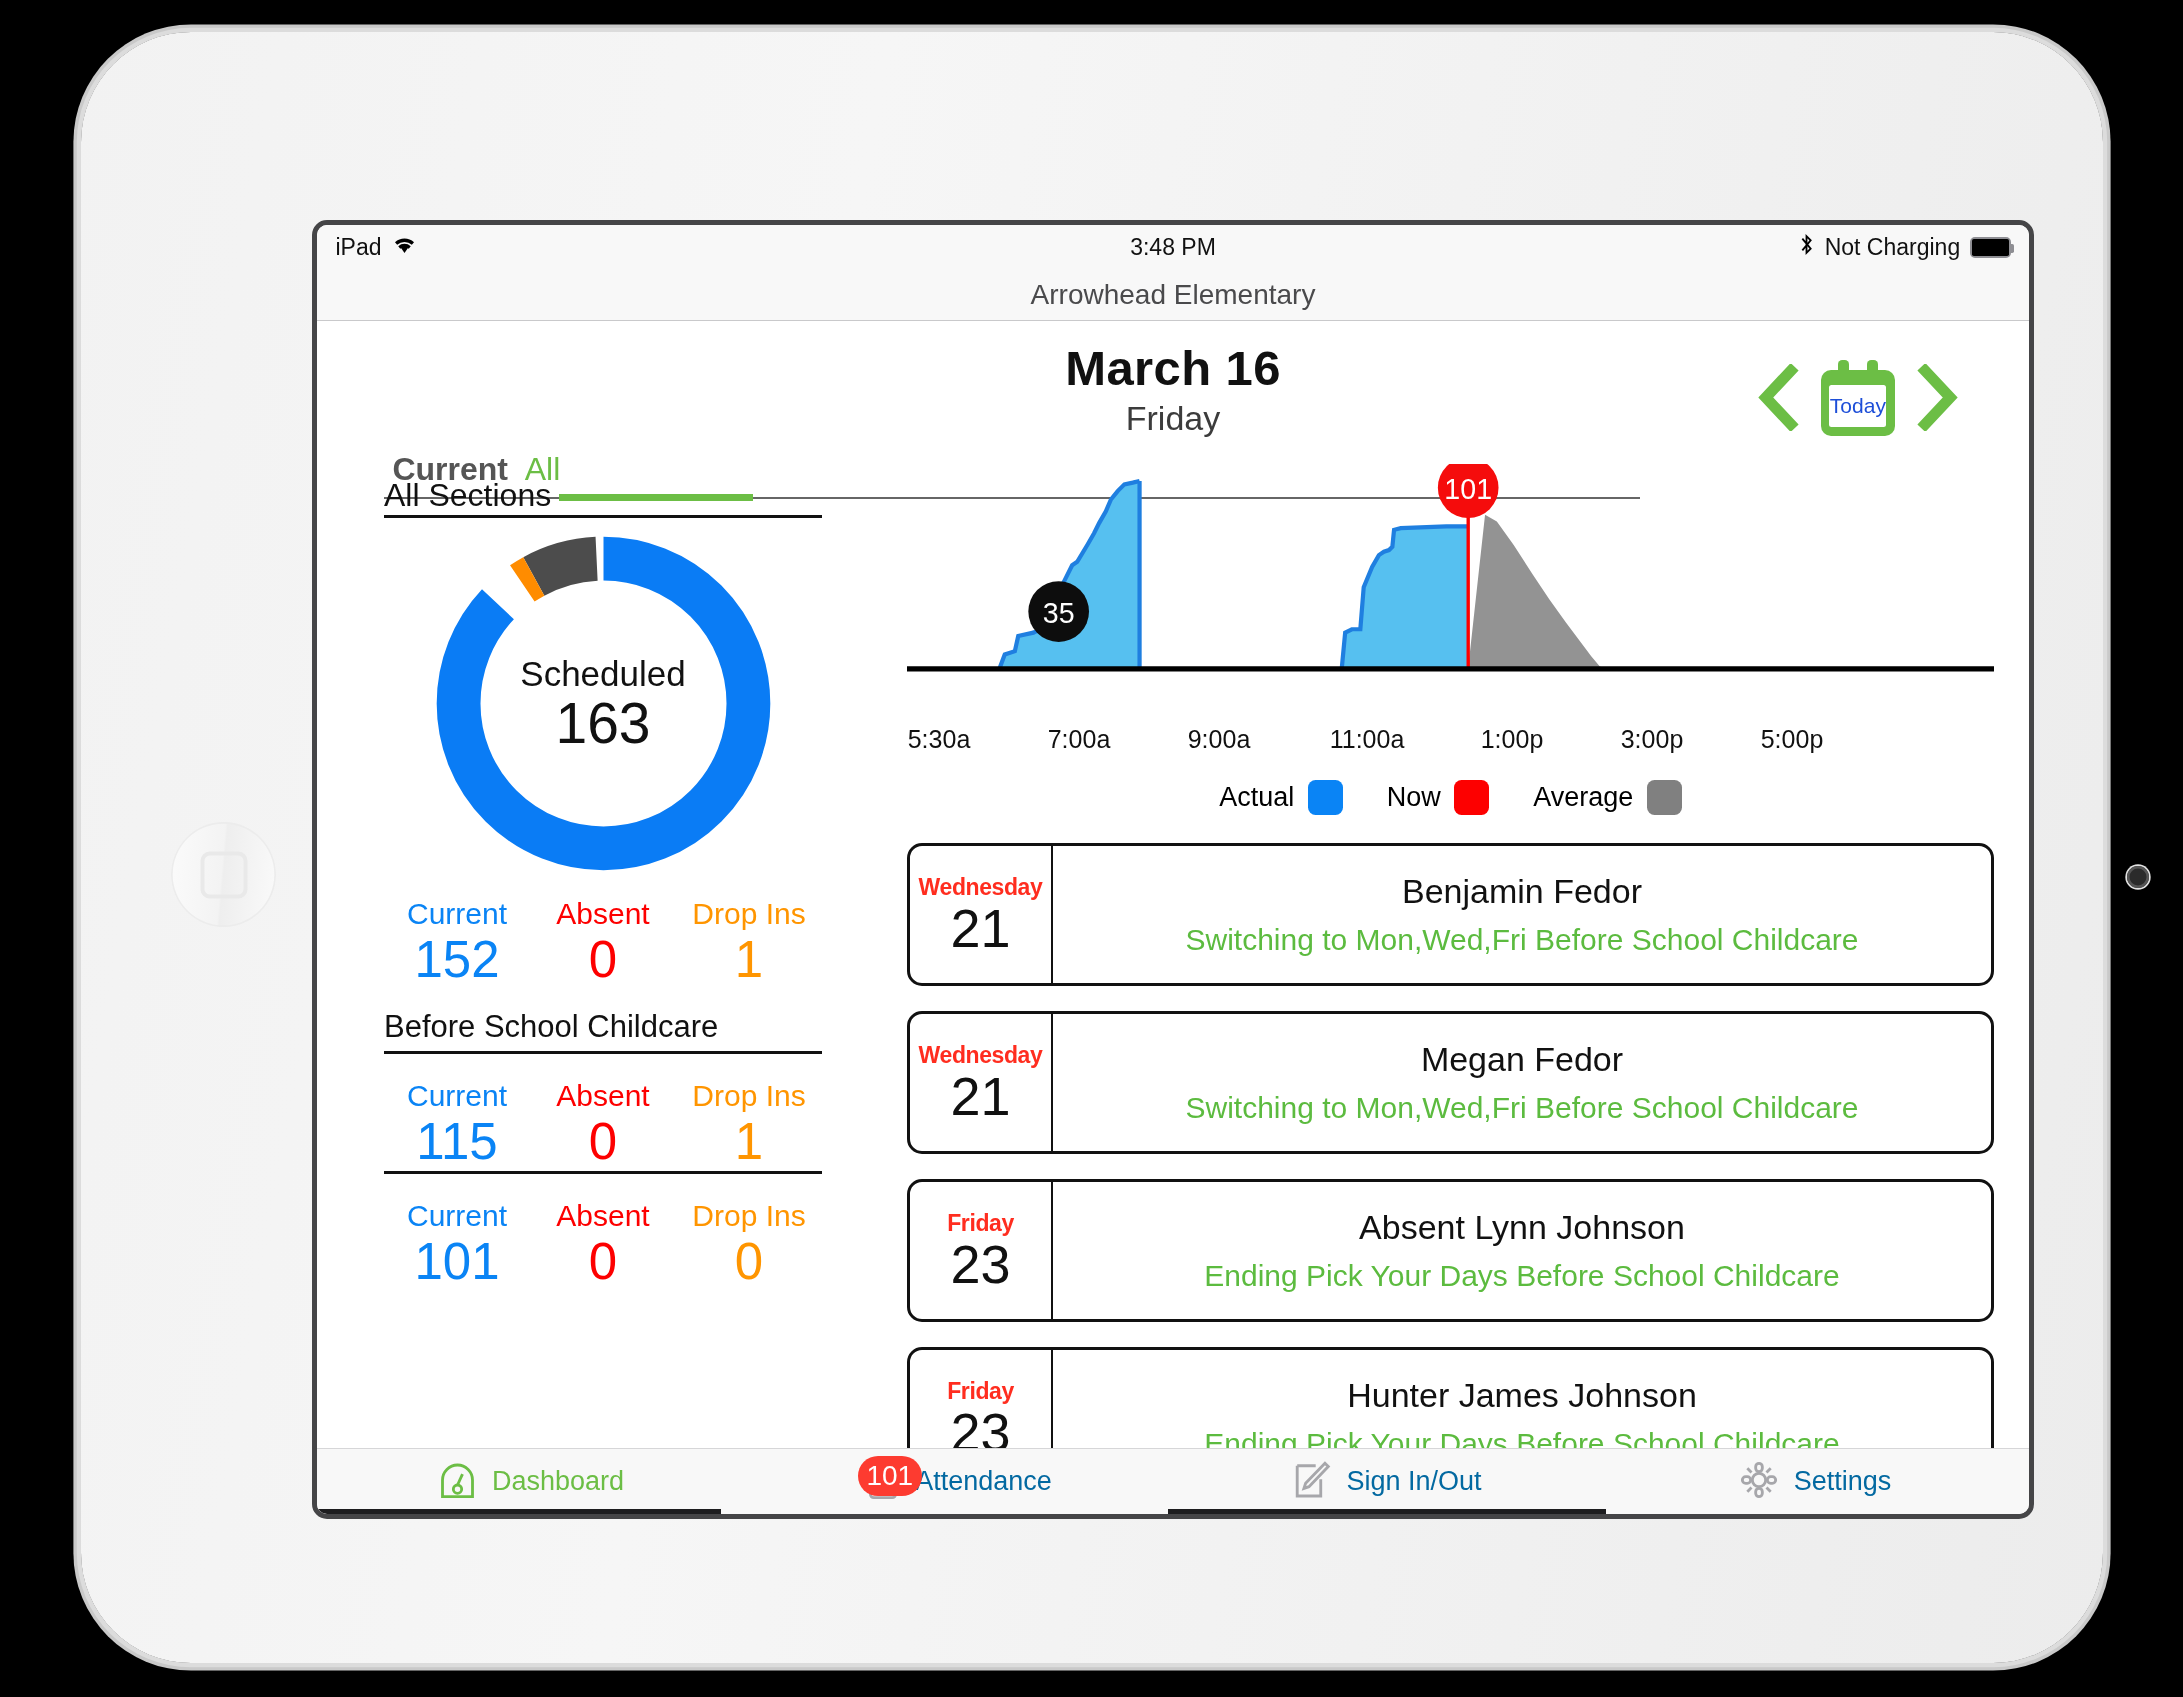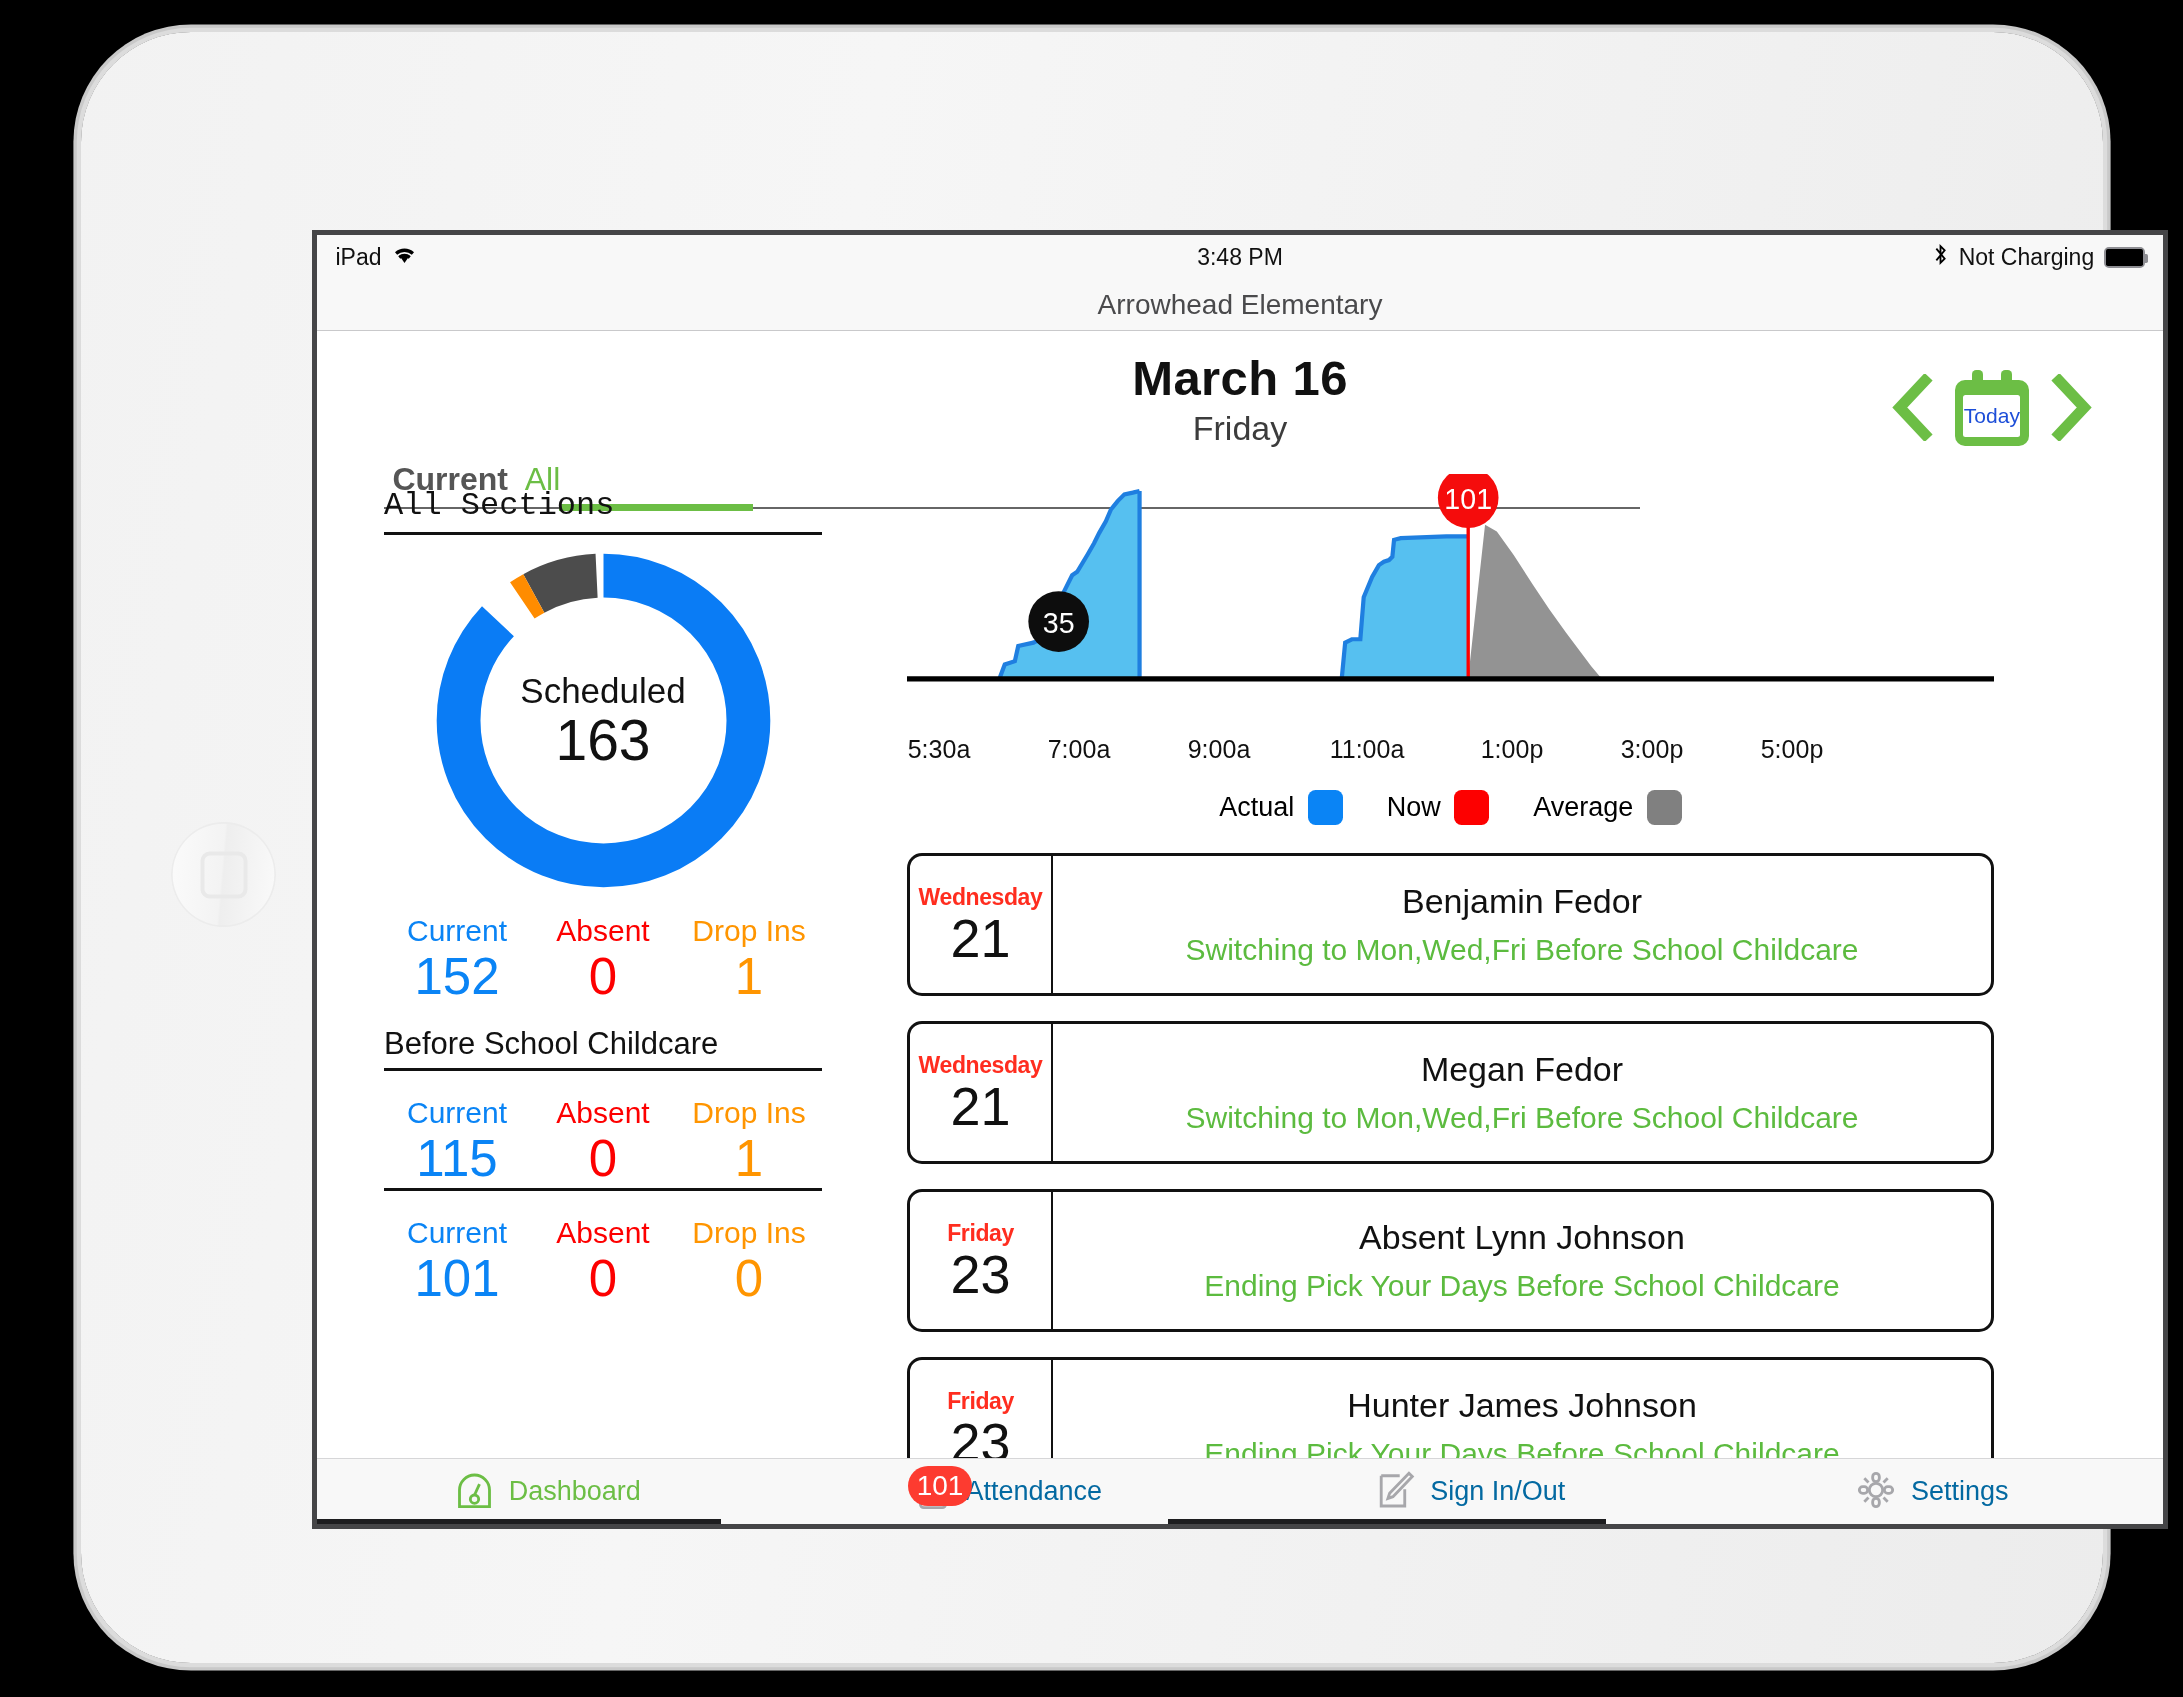--- a/index.html
+++ b/index.html
@@ -25,23 +25,23 @@
     border:4.2px solid #e9e9e9;
   }
   #camera{
     position:absolute; left:2046px; top:834px; width:22px; height:22px;
     border-radius:50%; background:#2b2b2b;
     box-shadow:inset 0 0 0 2.5px #555, 0 0 0 1.7px #e2e2e2;
   }
 
   
   #screen{
-    position:absolute; left:231px; top:198px; width:1856px; height:1299px;
+    position:absolute; left:231px; top:188px; width:1722px; height:1299px;
     background:#fff; overflow:hidden;
-    border:5.9px solid #454547; border-radius:0;
+    border:5.9px solid #454547; border-radius:15px;
   }
 
   
   .statusbar{
     height:44px; background:#f8f8f8; display:flex; align-items:center;
     padding:0 18.5px; font-size:23px; color:#111; position:relative;
   }
   .sb-left{ display:flex; align-items:center; gap:10px; }
   .sb-center{ position:absolute; left:0; right:0; text-align:center; font-size:23px; }
   .sb-right{ margin-left:auto; display:flex; align-items:center; gap:9.3px; position:relative; z-index:2;}
@@ -88,21 +88,21 @@
   .segwrap{ position:relative; margin:13.5px 0 0 0; padding-left:67px; }
   .segtabs{ display:flex; align-items:flex-end; width:1256px; position:relative;}
   .segtab{ font-size:32px; padding:0 8.4px 8.4px 8.4px; white-space:nowrap;}
   .segtab.inactive{ color:#555; font-weight:700; }
   .segtab.active{ color:#6cbe45; }
   .segline{ position:absolute; left:67px; right:67px; height:2.5px; background:#666; top:0;}
   .seghi{ position:absolute; height:6.7px; background:#6cbe45; top:-2.5px;}
 
   
   .leftcol{ position:absolute; left:67px; top:156px; width:438px;}
-  .sections-label{ font-size:32px; color:#111; padding-bottom:8px;font-family:Liberation Mono, monospace;}
+  .sections-label{ font-size:32px; color:#111; padding-bottom:1px;}
   .rule{ height:3.4px; background:#111; width:100%;}
   .rule.thin{ height:2.5px; background:#111; }
 
   .donutwrap{ margin-top:17px; display:flex; justify-content:center;}
   .donut{ position:relative; width:337px;height:337px;}
   .donut .center{
     position:absolute; inset:0; display:flex; flex-direction:column;
     align-items:center; justify-content:center;
   }
   .donut .c-label{ font-size:35px; color:#111; }

